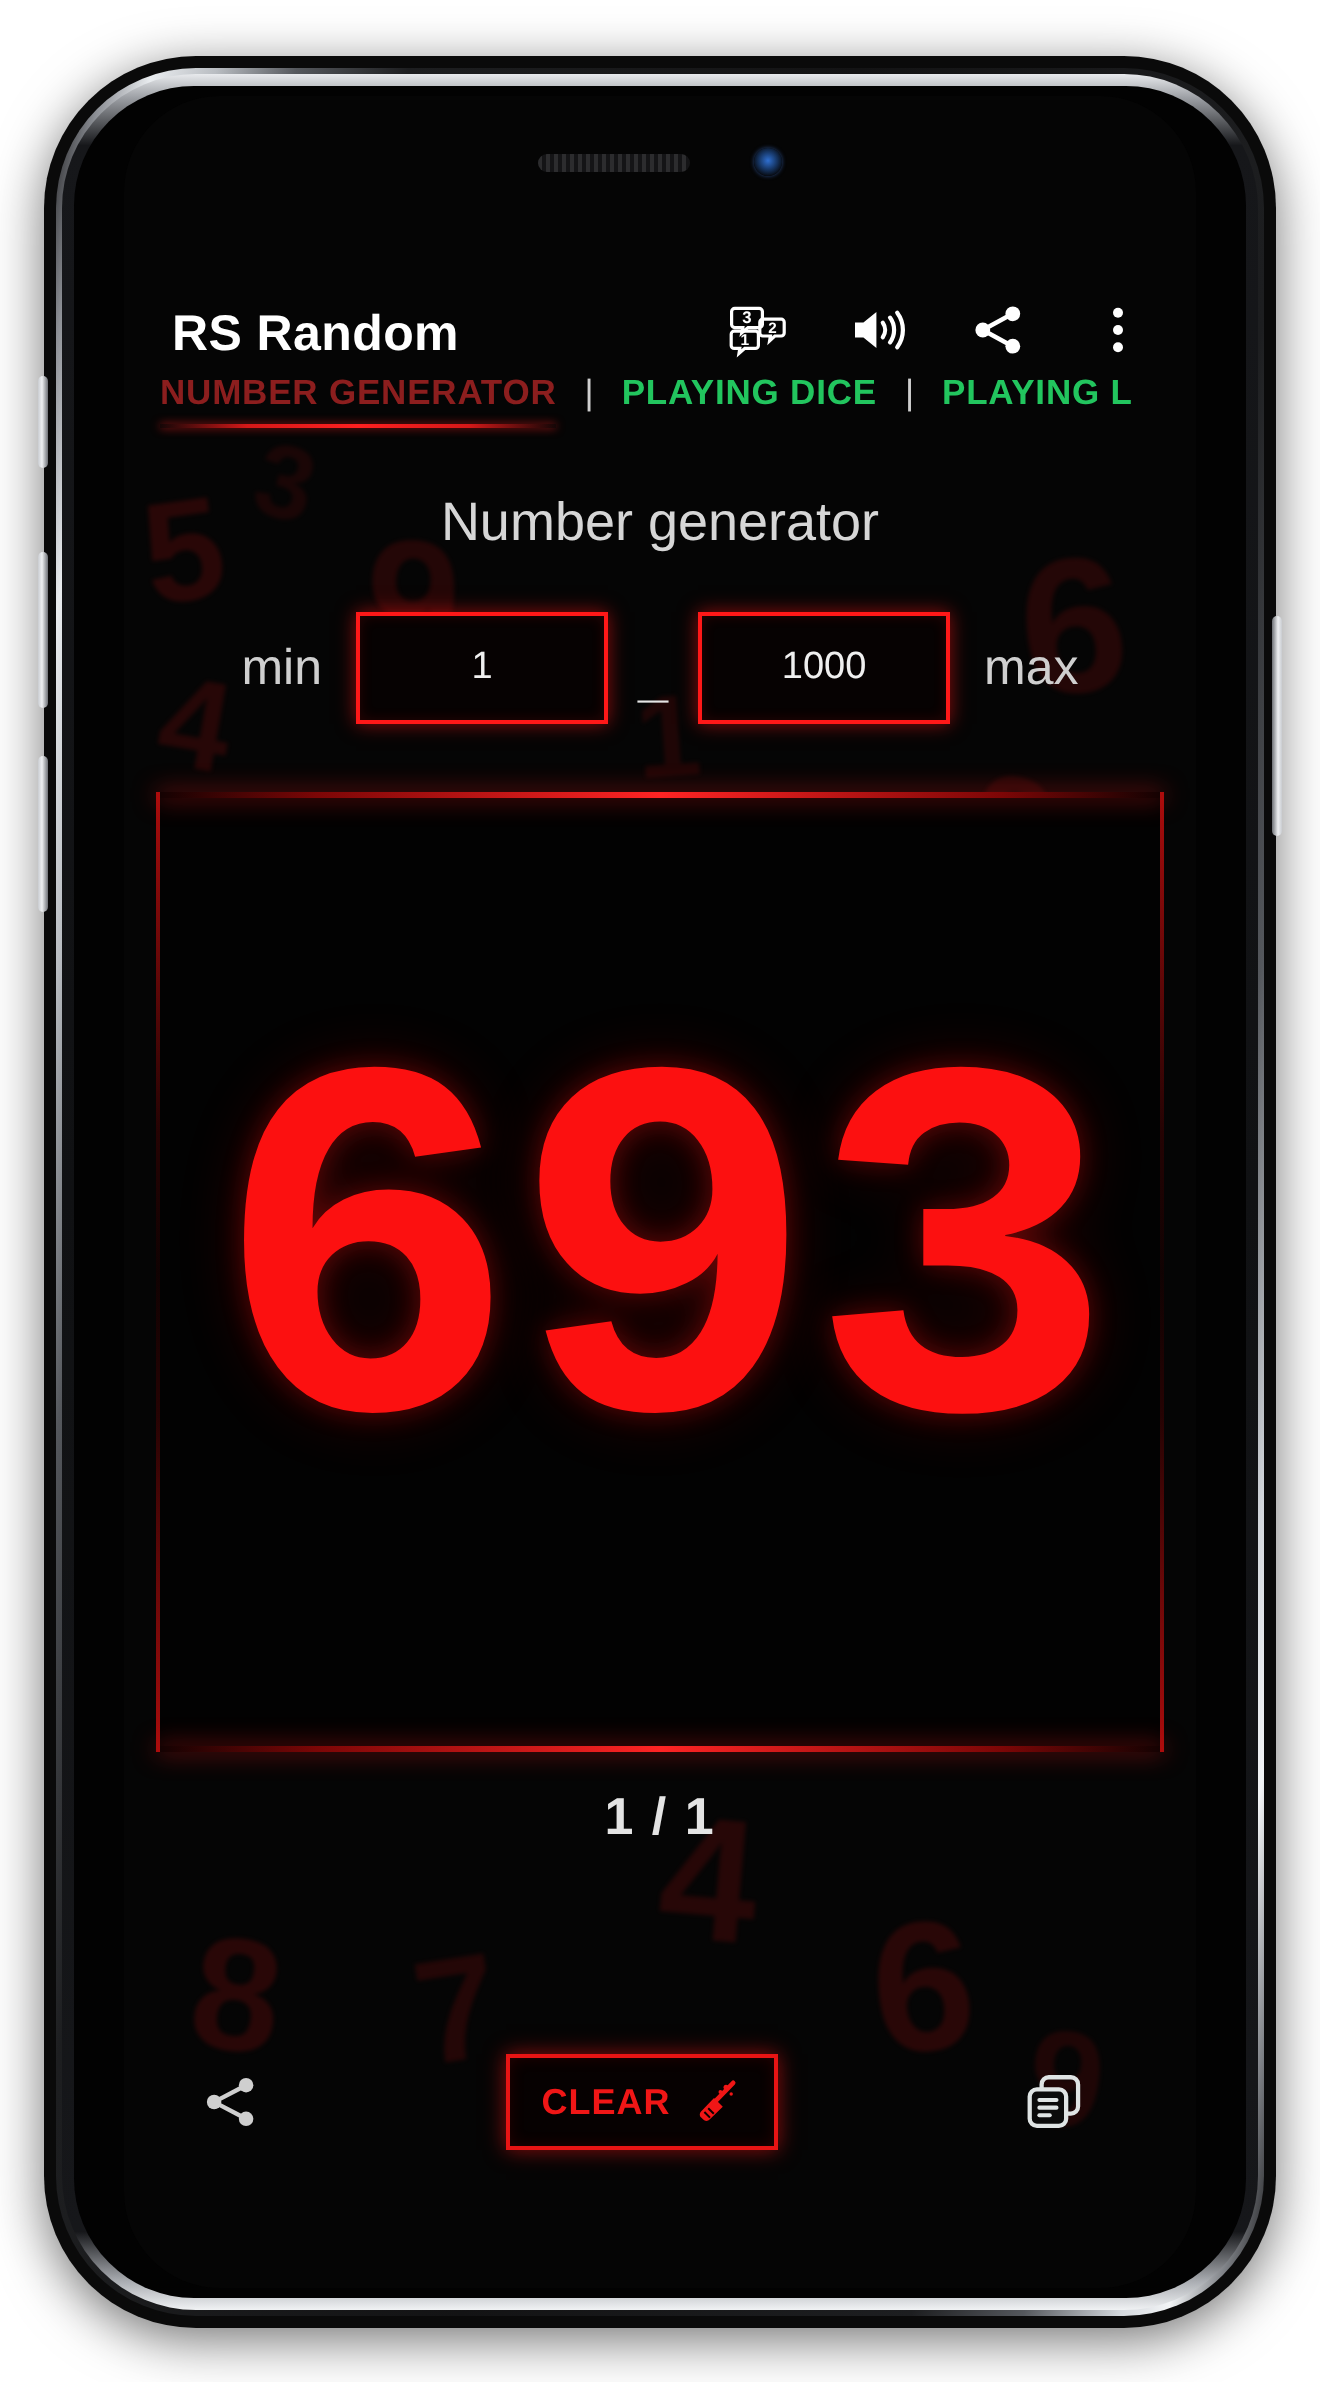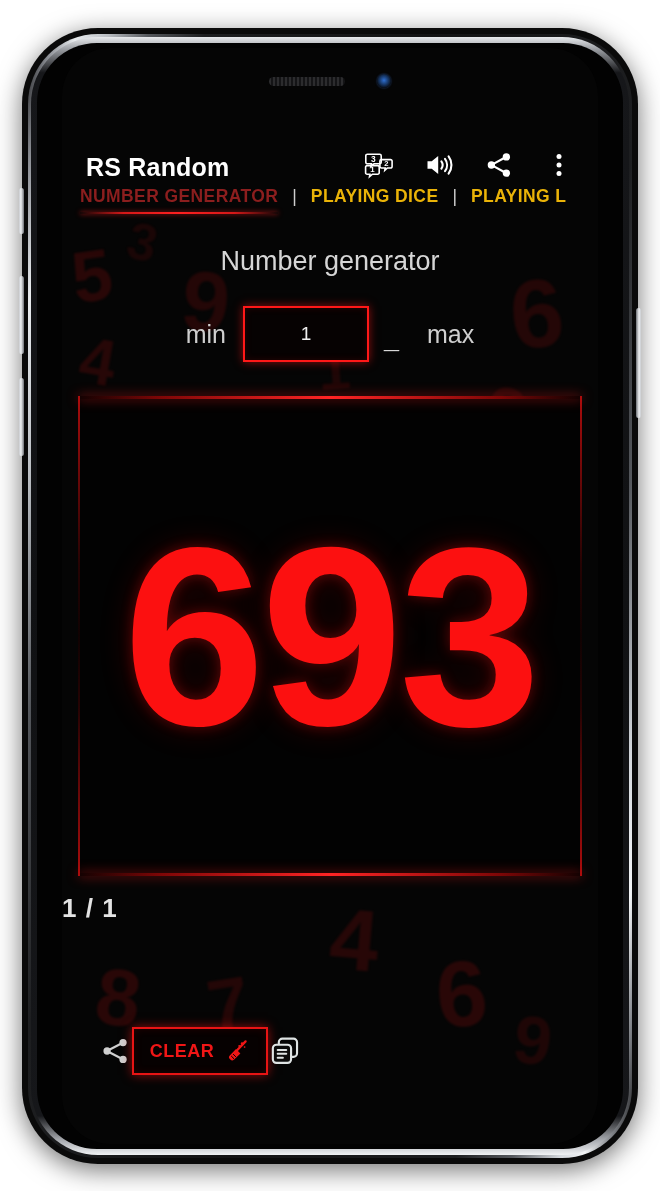--- a/index.html
+++ b/index.html
@@ -181,21 +181,21 @@
     align-items: flex-start;
     padding-left: 16px;
     z-index: 5;
     white-space: nowrap;
     overflow: hidden;
   }
   .tab {
     font-size: 17.5px;
     font-weight: 700;
     letter-spacing: 0.4px;
-    color: #eab308;
+    color: #22c55e;
     padding: 0 2px 7px 2px;
     position: relative;
   }
   .tab.active { color: #8c1e1e; }
   .tab.active::after {
     content: "";
     position: absolute;
     left: 2px; right: 2px; bottom: 0;
     height: 2.5px;
     background: linear-gradient(90deg, rgba(200,20,20,0.08), #d41818 22%, #ff2020 50%, #d41818 78%, rgba(200,20,20,0.08));
@@ -309,40 +309,42 @@
     display: flex;
     align-items: center;
     justify-content: center;
     color: #fc1010;
     font-size: 255px;
     font-weight: 700;
     letter-spacing: -4px;
     line-height: 1;
     text-shadow: 0 0 14px rgba(255,20,20,0.30), 0 0 34px rgba(255,10,10,0.18);
     user-select: none;
+    font-family: Liberation Mono, monospace;
   }
 
   
   .page-counter {
     position: absolute;
     top: 845px; left: 0; right: 0;
+    text-align: center;
     color: #e4e4e4;
     font-size: 26px;
     font-weight: 700;
     letter-spacing: 1px;
     z-index: 4;
   }
 
   .bottom-bar {
     position: absolute;
     bottom: 58px; left: 0; right: 18px;
     height: 70px;
     display: flex;
     align-items: center;
-    justify-content: flex-start;
+    justify-content: space-between;
     padding: 0 36px;
     box-sizing: border-box;
     z-index: 5;
   }
   .clear-btn {
     display: flex;
     align-items: center;
     justify-content: center;
     gap: 10px;
     width: 136px;
@@ -462,20 +464,23 @@
     </div>
 
     <div class="gen-title">Number generator</div>
 
     <div class="range-row">
       <div class="range-label">min</div>
       <div class="num-field">
         <span>1</span>
       </div>
       <div class="range-dash">_</div>
+      <div class="num-field">
+        <span>1000</span>
+      </div>
       <div class="range-label">max</div>
     </div>
 
     <div class="result-panel">
       <div class="edge-top"></div>
       <div class="edge-bottom"></div>
       <div class="edge-left"></div>
       <div class="edge-right"></div>
       <div class="result-number">693</div>
     </div>

